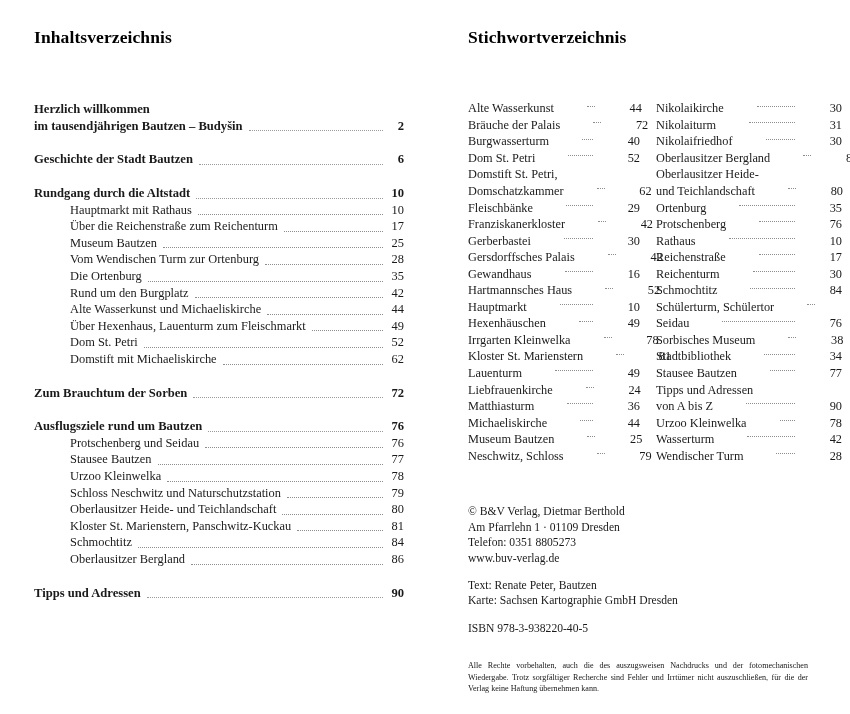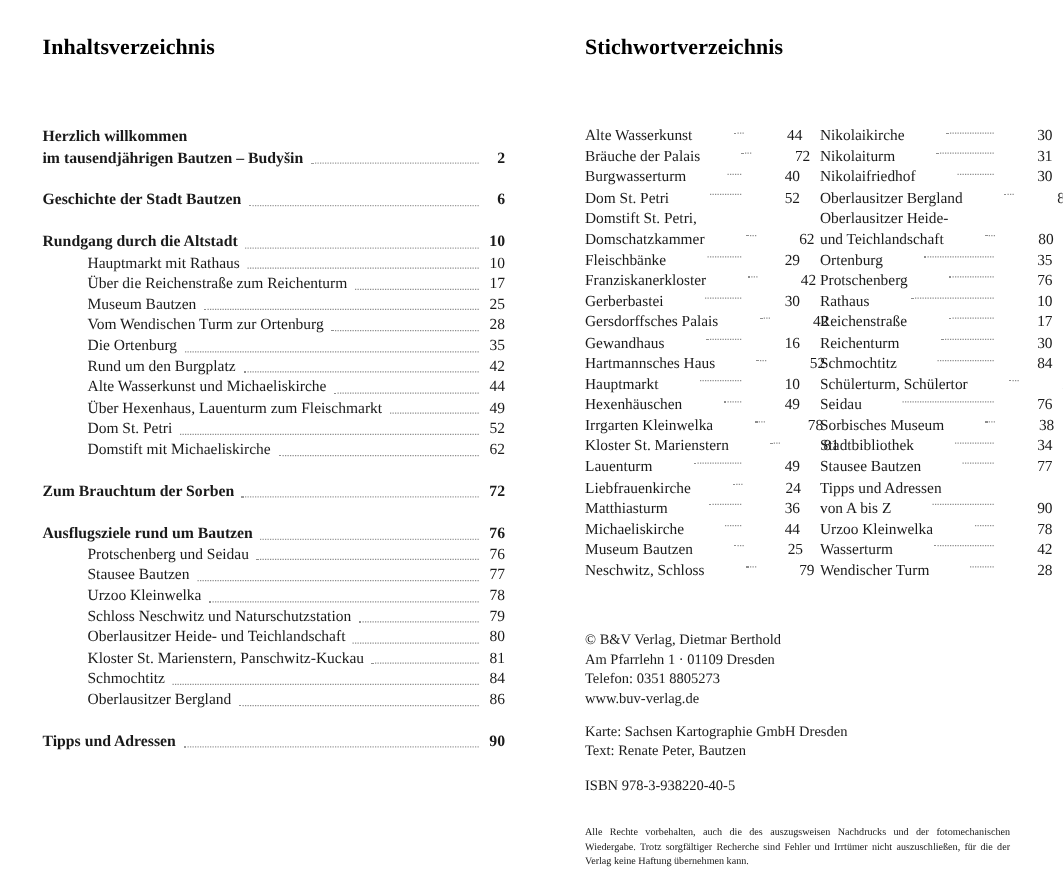--- a/index.html
+++ b/index.html
@@ -500,22 +500,22 @@
     </div>
 
     <div class="imprint" id="imprint">
         <div class="block">
           <div>© B&amp;V Verlag, Dietmar Berthold</div>
           <div>Am Pfarrlehn 1 · 01109 Dresden</div>
           <div>Telefon: 0351 8805273</div>
           <div>www.buv-verlag.de</div>
         </div>
         <div class="block">
+          <div>Text: Renate Peter, Bautzen</div>
           <div>Karte: Sachsen Kartographie GmbH Dresden</div>
-          <div>Text: Renate Peter, Bautzen</div>
         </div>
         <div class="block">
           <div>ISBN 978-3-938220-40-5</div>
         </div>
       </div>
 
     <div class="disclaimer">Alle Rechte vorbehalten, auch die des auszugsweisen Nachdrucks und der fotomechanischen Wiedergabe. Trotz sorgfältiger Recherche sind Fehler und Irrtümer nicht auszuschließen, für die der Verlag keine Haftung übernehmen kann.</div>
   </div>
 
 </div>

